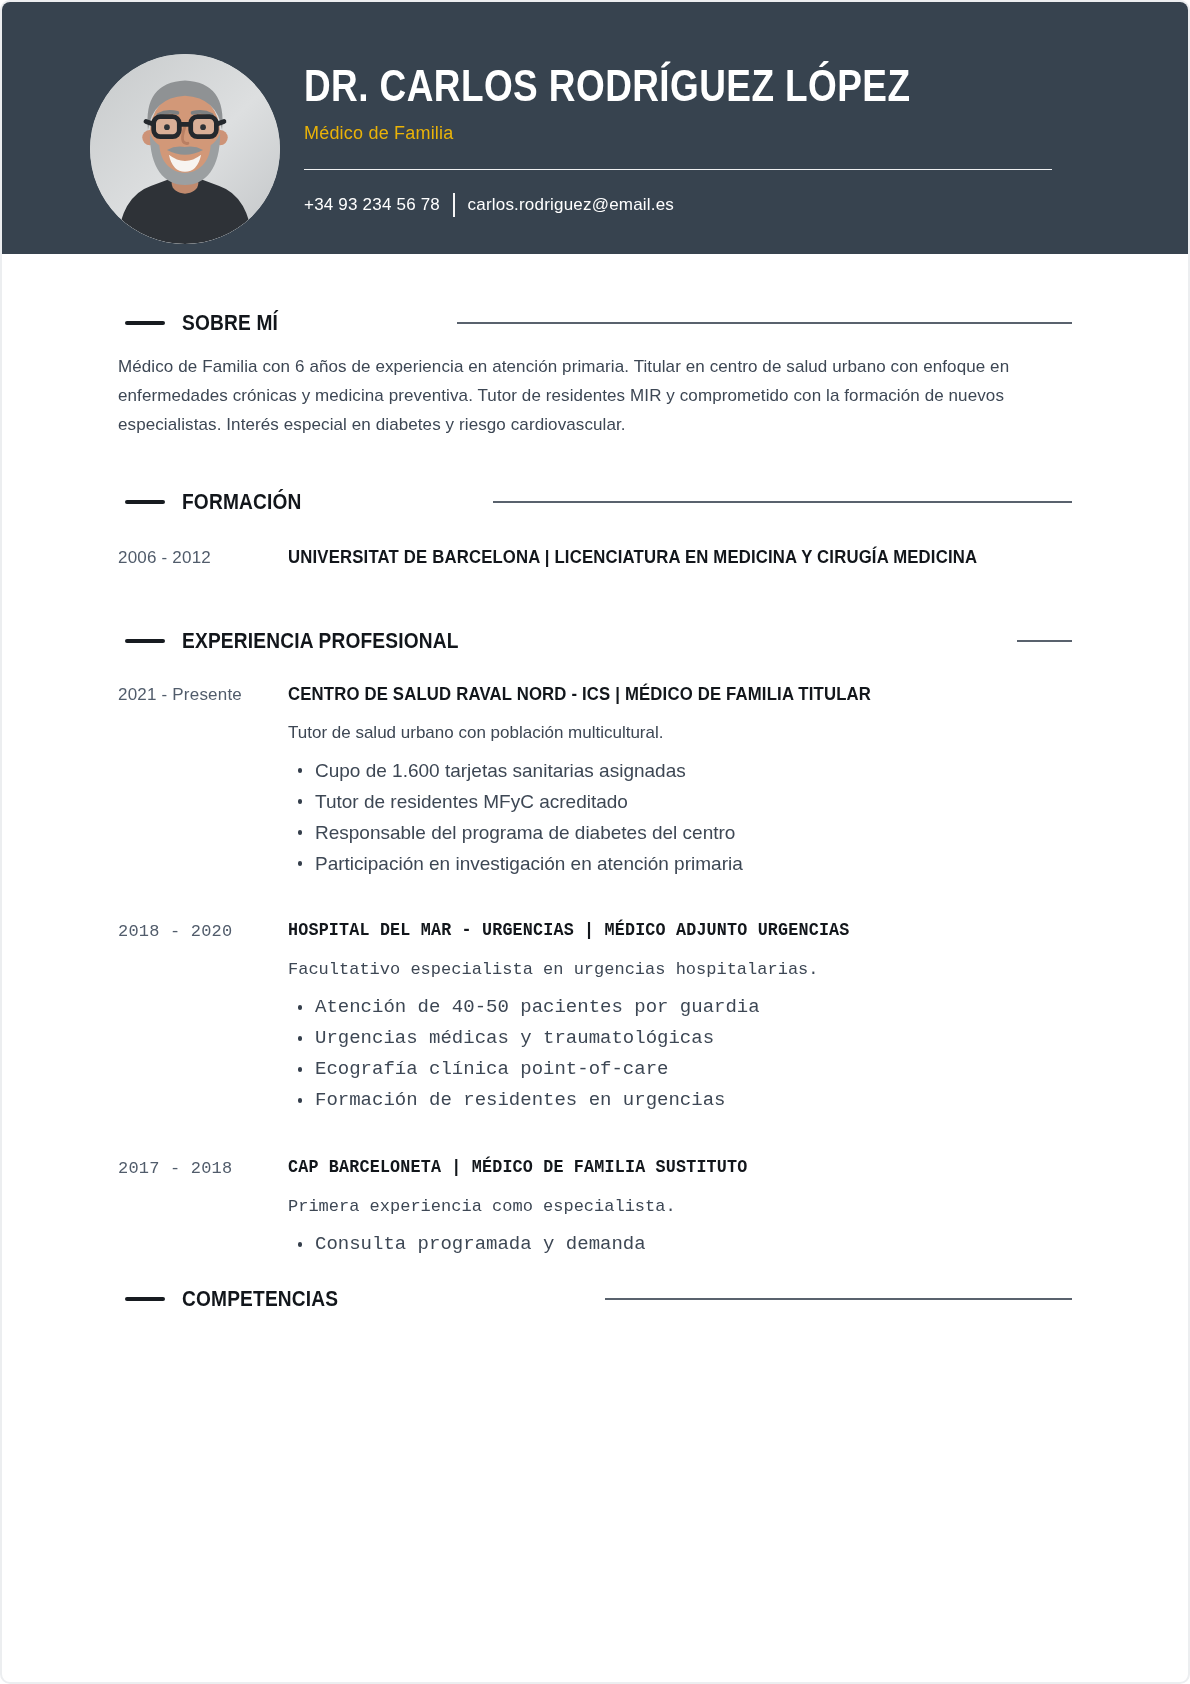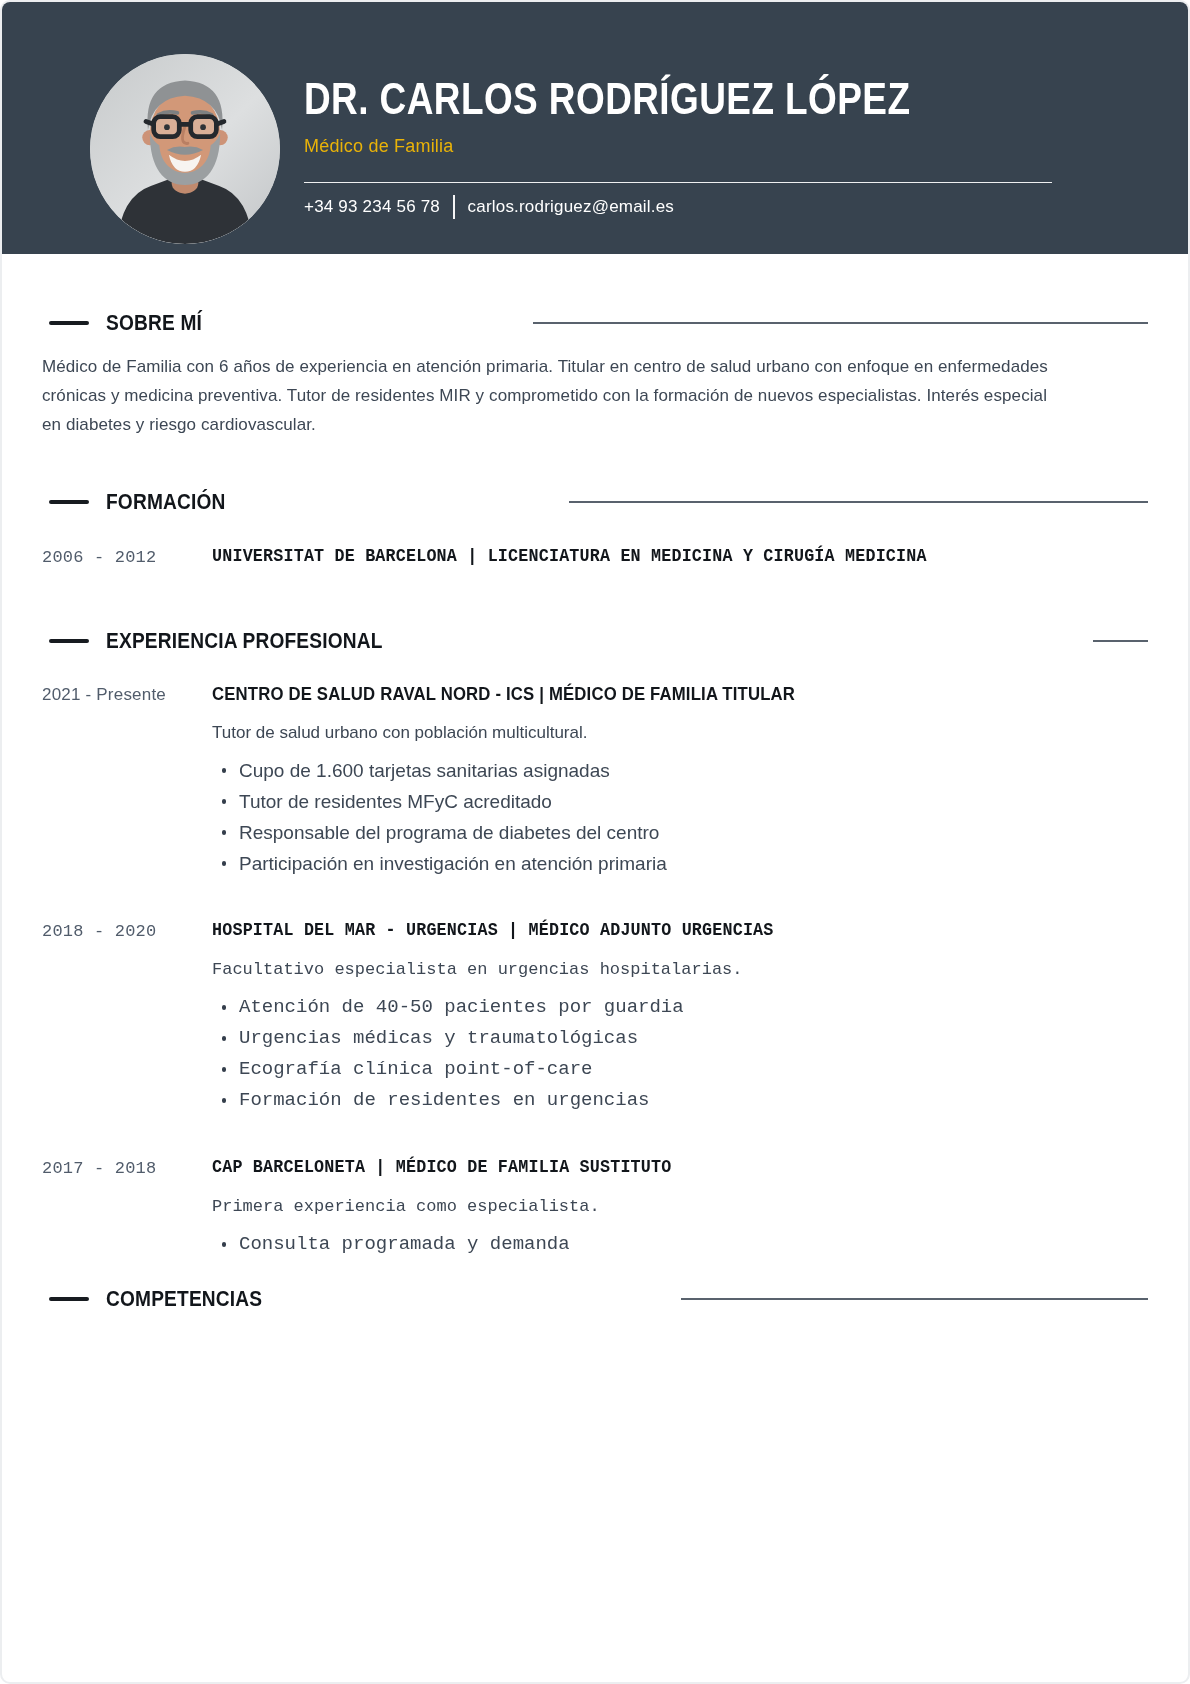--- a/index.html
+++ b/index.html
@@ -15,33 +15,33 @@
   
   .header{
     background:#37434F; height:252px; position:relative;
   }
   .photo{
     position:absolute; left:88px; top:52px;
     width:190px; height:190px; border-radius:50%; overflow:hidden;
     background:#d5d8d9;
   }
   .photo svg{ display:block; width:100%; height:100%; }
-  .header-text{ position:absolute; left:302px; top:72px; width:808px; }
+  .header-text{ position:absolute; left:302px; top:59px; width:808px; }
   .name{
     color:#ffffff; font-size:44px; font-weight:bold; letter-spacing:0.5px;
     display:inline-block; transform:scaleX(0.84); transform-origin:left center;
     white-space:nowrap;
   }
   .job-title{ color:#eab308; font-size:18px; margin-top:12px; letter-spacing:0.2px; }
   .header-divider{ border:none; border-top:1.5px solid rgba(255,255,255,0.92); width:748px; margin-top:25px; }
-  .contact{ display:flex; align-items:center; margin-top:12px; color:#ffffff; font-size:17px; letter-spacing:0.2px; }
+  .contact{ display:flex; align-items:center; margin-top:23px; color:#ffffff; font-size:17px; letter-spacing:0.2px; }
   .contact-sep{ width:1.5px; height:24px; background:rgba(255,255,255,0.95); margin:0 13px; }
 
   
-  .content{ padding:0 40px; }
+  .content{ padding:0 116px; }
 
   .sec-head{ display:flex; align-items:center; height:26px; }
   .sec-dash{ width:40px; height:4px; background:#171B20; border-radius:2px; margin-left:7px; margin-right:17px; flex:none; }
   .sec-title{
     font-size:22px; font-weight:bold; color:#12161B; letter-spacing:0.2px;
     display:inline-block; transform:scaleX(0.87); transform-origin:left center; white-space:nowrap;
   }
   .sec-rule{ height:2px; background:#59626D; margin-left:auto; flex:none; }
   .rule-about{ width:615px; }
   .rule-edu{ width:579px; }
@@ -49,21 +49,21 @@
   .rule-comp{ width:467px; }
 
   .sec-about .sec-head{ margin-top:56px; }
   .about-text{ margin-top:16px; font-size:17px; line-height:29px; color:#3D4754; max-width:1018px; letter-spacing:0.1px; }
 
   .sec-edu .sec-head{ margin-top:50px; }
   .sec-exp .sec-head{ margin-top:60px; }
   .sec-comp .sec-head{ margin-top:22px; }
 
   .entry{ display:grid; grid-template-columns:170px 1fr; align-items:start; }
-  .sec-edu .entry{ margin-top:30px;font-family:Liberation Mono, monospace; }
+  .sec-edu .entry{ margin-top:30px; }
   .sec-exp .entry-first{ margin-top:28px; }
   .sec-exp .entry + .entry{ margin-top:36px;font-family:Liberation Mono, monospace; }
 
   .entry-dates{ font-size:17px; color:#515C6B; padding-top:3px; letter-spacing:0.2px; }
   .entry-title{
     font-size:19px; font-weight:bold; color:#12161B; line-height:23px; letter-spacing:0.2px;
     display:inline-block; transform:scaleX(0.88); transform-origin:left center; white-space:nowrap;
   }
   .entry-desc{ margin-top:16px; font-size:17px; color:#3D4754; line-height:23px; }
   .entry-bullets{ list-style:none; margin-top:15px; }

